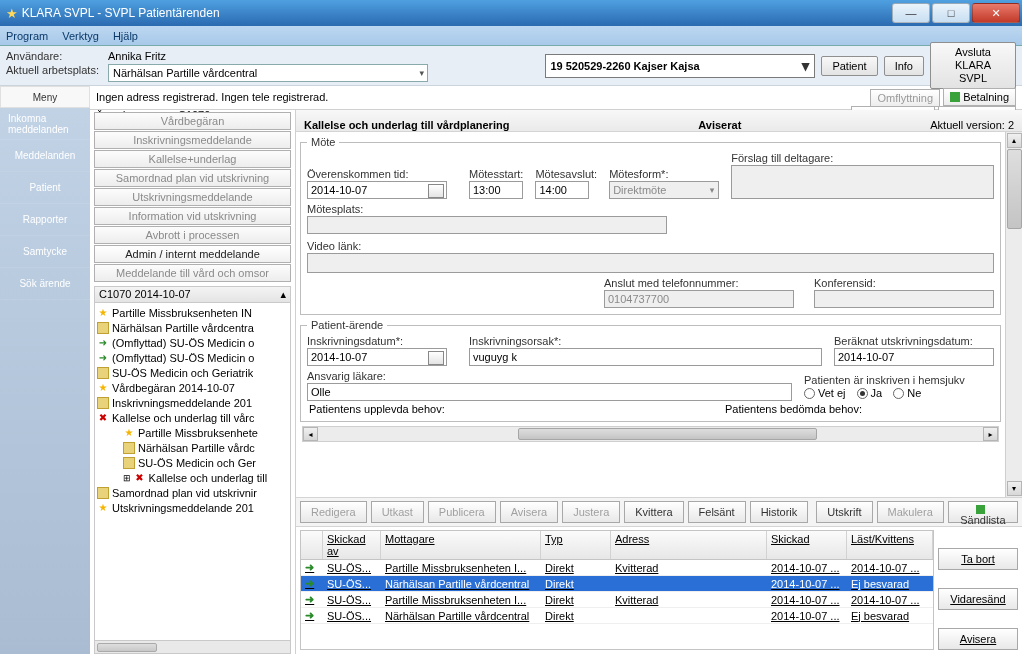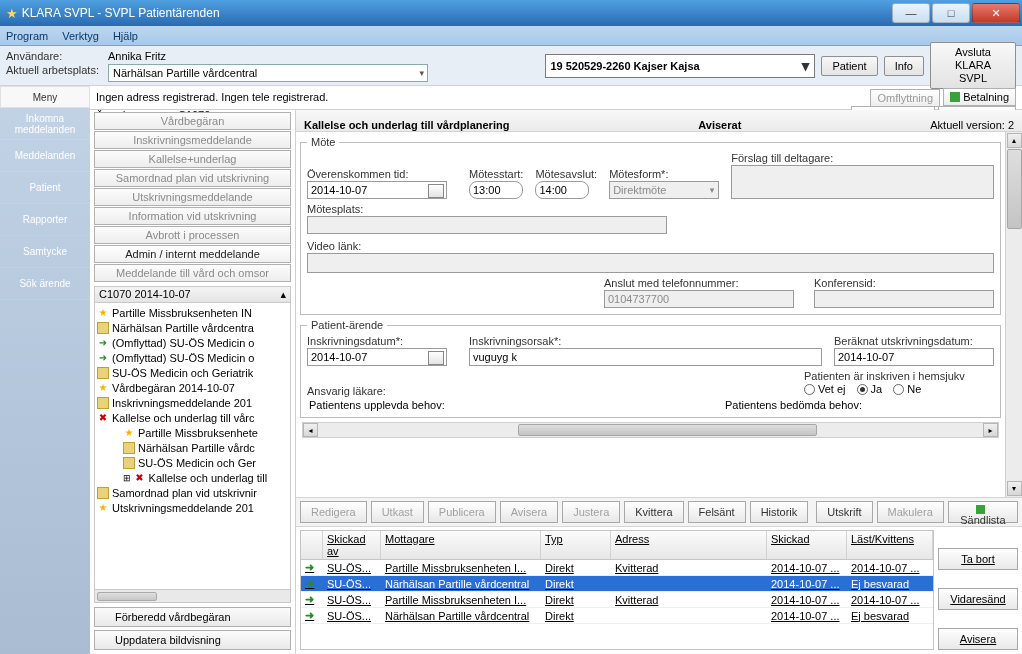--- a/index.html
+++ b/index.html
@@ -25,21 +25,21 @@
   .infobar .dropdown::after { content:"▾"; position:absolute; right:3px; font-size:9px; color:#555; }
   .patientbox { flex:1; display:flex; justify-content:flex-end; gap:6px; align-items:center; }
   .patientbox .pid { width:270px; height:24px; border:1px solid #7a7a7a; background:#fff; font-size:15px; font-weight:bold; padding:2px 4px; display:flex; align-items:center; position:relative; }
   .patientbox .pid::after { content:"▾"; position:absolute; right:5px; color:#333; }
   .btn { border:1px solid #8f8f8f; background: linear-gradient(#f8f8f8,#e3e3e3); padding:3px 10px; border-radius:2px; cursor:default; }
   .avsluta { width:86px; text-align:center; line-height:13px; }
 
   
   .main { display:flex; height: calc(654px - 26px - 20px - 40px); }
   .leftnav { width:90px; background: linear-gradient(#c2d3e6,#a9bcd2); display:flex; flex-direction:column; }
-  .leftnav .tab { height:32px; color:#fff; text-align:center; display:flex; align-items:center; justify-content:center; font-size:10px; padding:0 2px; border-bottom:1px solid rgba(255,255,255,.08); }
+  .leftnav .tab { height:32px; color:#fff; text-align:left; display:flex; align-items:center; justify-content:center; font-size:10px; padding:0 8px; border-bottom:1px solid rgba(255,255,255,.08); }
   .leftnav .tab.meny { background:#f8f8f8; color:#333; border:1px solid #e0e0e0; height:22px; }
 
   .content { flex:1; display:flex; flex-direction:column; }
 
   
   .strip { height:24px; border-bottom:1px solid #d0d0d0; padding:2px 6px; }
   .strip .row { display:flex; align-items:center; height:18px; gap:6px; }
   .strip .row.first { justify-content:space-between; }
   .strip .actions button { border:1px solid #b0b0b0; background:linear-gradient(#fff,#ededed); height:18px; padding:0 6px; display:inline-flex; align-items:center; gap:3px; }
   .strip .actions .bold { font-weight:bold; }
@@ -84,21 +84,21 @@
   fieldset { border:1px solid #bdbdbd; margin:0 0 4px 0; padding:4px 6px 6px 6px; }
   fieldset legend { padding:0 4px; color:#333; font-size:11px; }
   .fld-row { display:flex; gap:12px; align-items:flex-end; }
   .fld { display:flex; flex-direction:column; gap:1px; }
   .fld label { color:#333; }
   .input { border:1px solid #9b9b9b; background:#fff; height:18px; padding:0 3px; display:flex; align-items:center; }
   .input.ro { background:#efefef; color:#8a8a8a; }
   .input.date { width:140px; position:relative; }
   .input.date::after { content:""; position:absolute; right:2px; top:2px; width:14px;height:12px;border:1px solid #888; background:linear-gradient(#fff,#e4e4e4);}
   .input.date .dd {position:absolute;right:5px;font-size:8px;}
-  .spin { width:54px;border-radius:8px; }
+  .spin { width:54px; }
   .combo { width:110px; position:relative; }
   .combo::after{content:"▾"; position:absolute; right:4px; color:#888; font-size:9px;}
   .wide { width: 100%; }
   .multiline{ border:1px solid #9b9b9b; background:#efefef; height:34px; }
 
   .lower { display:flex; align-items:center; gap:10px; padding:2px 2px 0 2px; }
   .radio { display:inline-flex; align-items:flex-end; gap:3px; margin-right:8px; }
   .radio .r { width:11px;height:11px;border:1px solid #666;border-radius:50%; position:relative;}
   .radio .r.sel::after{content:"";position:absolute;inset:2px;background:#333;border-radius:50%;}
 
@@ -277,24 +277,20 @@
               <span class="txt">Samordnad plan vid utskrivnir</span>
             </div>
             <div class="node">
               <span class="ic star">★</span>
               <span class="txt">Utskrivningsmeddelande 201</span>
             </div>
           </div>
         <div class="tree-scroll">
             <div class="thumb"></div>
           </div>
-        <div class="bottombtns">
-          <button>Förberedd vårdbegäran</button>
-          <button>Uppdatera bildvisning</button>
-        </div>
       </div>
 
       <div class="formarea">
         <div class="formhdr">
           <span>Kallelse och underlag till vårdplanering</span>
           <span class="status">Aviserat</span>
           <span class="ver">Aktuell version: 2</span>
         </div>
 
         <div class="scrollwrap">
@@ -374,20 +370,23 @@
                 <div class="fld" style="width:160px">
                   <label>Beräknat utskrivningsdatum:</label>
                   <div class="input">
                       <span>2014-10-07</span>
                     </div>
                 </div>
               </div>
               <div class="fld-row" style="margin-top:4px">
                 <div class="fld" style="flex:1">
                   <label>Ansvarig läkare:</label>
+                  <div class="input">
+                      <span>Olle</span>
+                    </div>
                 </div>
                 <div class="fld" style="width:190px">
                   <label>Patienten är inskriven i hemsjukv</label>
                   <div>
                     <span class="radio">
                         <span class="r"></span>
                         <span>Vet ej</span>
                       </span>
                     <span class="radio">
                         <span class="r sel"></span>

